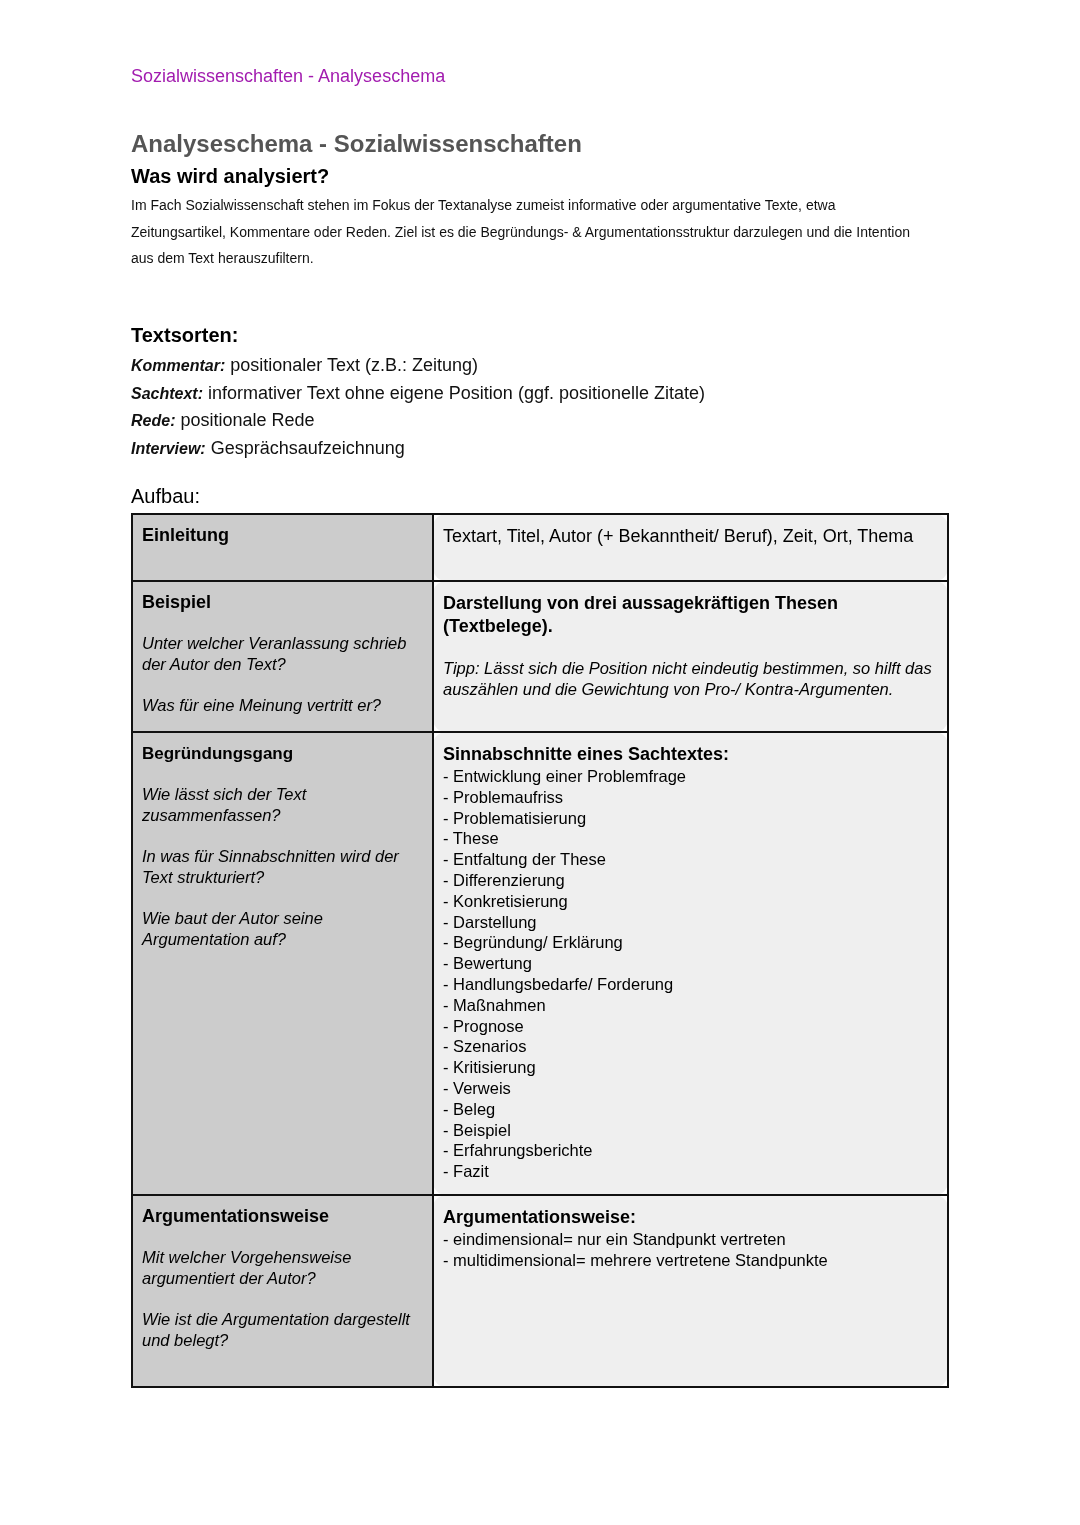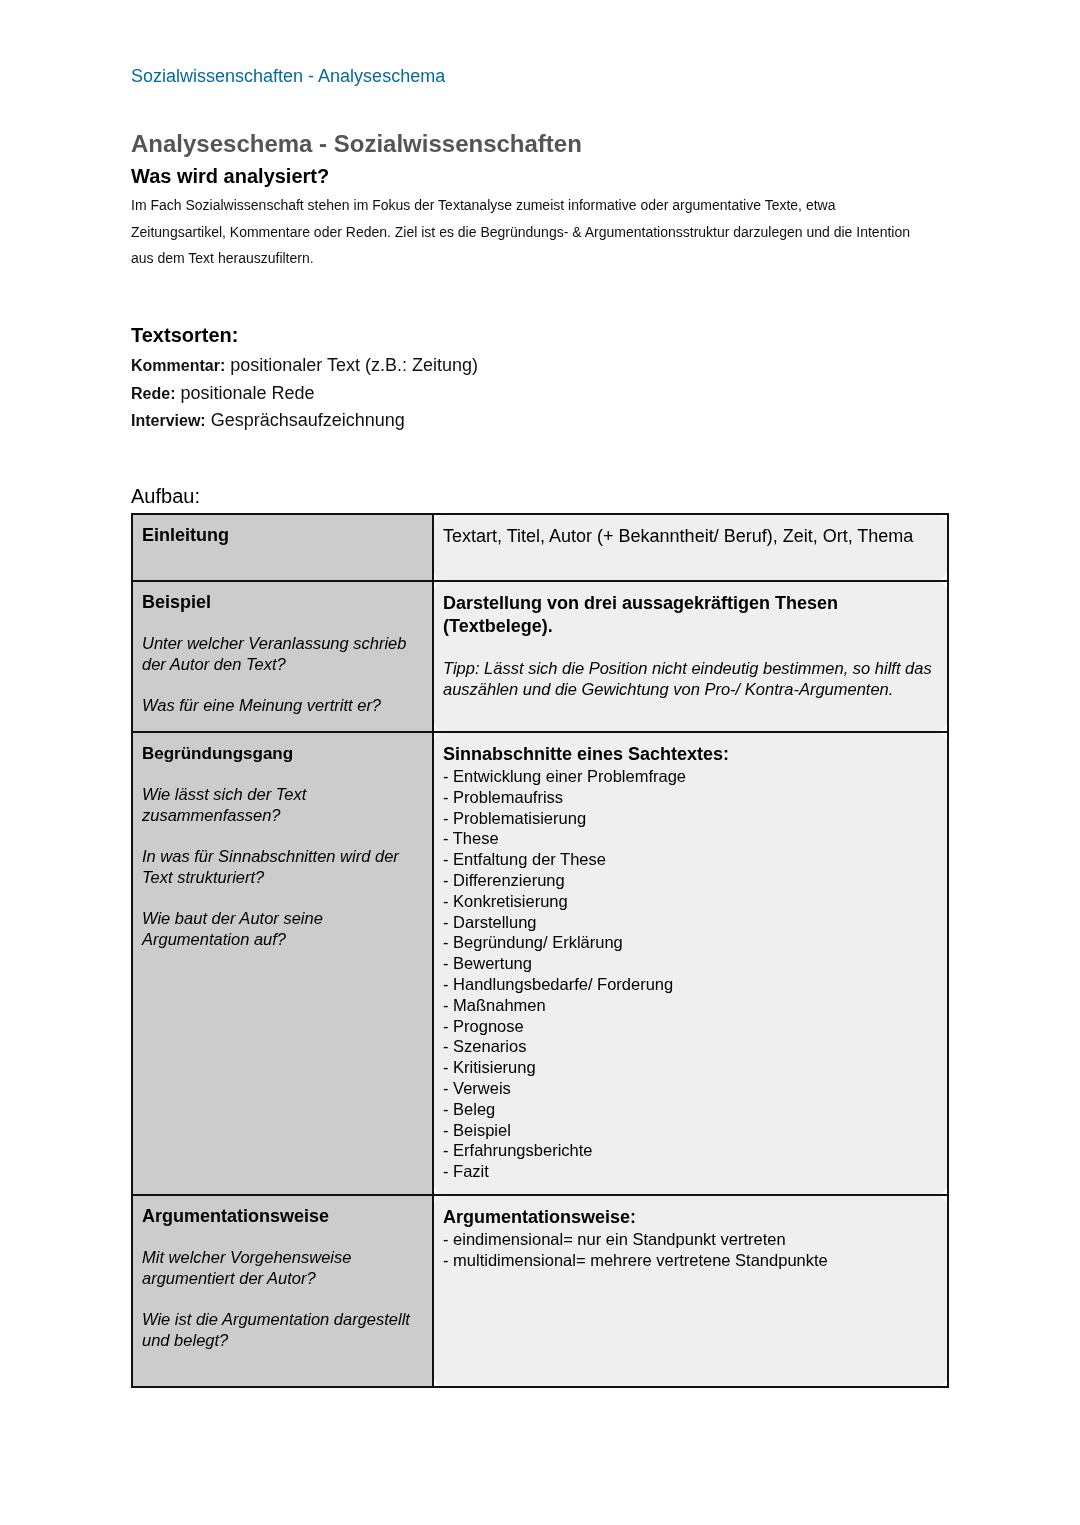--- a/index.html
+++ b/index.html
@@ -1,23 +1,23 @@
 <!DOCTYPE html>
 <html><head>
 <meta charset="utf-8">
 <style>
   html, body { margin: 0; padding: 0; background: #ffffff; }
   body { width: 1080px; height: 1525px; position: relative; overflow: hidden;
          font-family: "Liberation Sans", sans-serif; color: #000; }
-  .page-header { position: absolute; left: 131px; top: 66px; font-size: 18px; color: #0369a1; }
+  .page-header { position: absolute; left: 131px; top: 66px; font-size: 18px; color: #a21caf; }
   .doc-title { position: absolute; left: 131px; top: 130px; font-size: 24px; font-weight: bold; color: #555; margin: 0; }
   .h2 { position: absolute; left: 131px; font-size: 20px; font-weight: bold; margin: 0; color: #000; }
   .intro { position: absolute; left: 131px; top: 192px; width: 790px; font-size: 14px; line-height: 26.6px; margin: 0; color: #111; }
   .textsorten { position: absolute; left: 131px; top: 352px; font-size: 18px; line-height: 26.5px; margin: 0; padding: 0; list-style: none; color: #111; }
-  .textsorten b { font-size: 16px; }
+  .textsorten b { font-size: 16px; font-style: italic; }
   table.schema { position: absolute; left: 131px; top: 513px; width: 818px; border-collapse: collapse; }
   table.schema td { border: 2.5px solid #111; vertical-align: top; padding: 10px 9px 12px 9px; font-size: 17px; line-height: 21px; }
   td.left { background: #cccccc; width: 281px; }
   td.right { background: #efefef; border-radius: 13px; }
   .cell-title { font-size: 18px; display: block; }
   .cell-title.sm { font-size: 17px; font-weight: bold; }
   .q { font-style: italic; display: block; font-size: 16.5px; line-height: 21px; margin-top: 20px; }
   .q + .q { margin-top: 20px; }
   .right-bold { font-weight: bold; font-size: 18px; line-height: 23px; display: block; }
   .tip { font-style: italic; display: block; margin-top: 20px; font-size: 16.5px; line-height: 21px; }
@@ -30,20 +30,21 @@
 <div class="page-header">Sozialwissenschaften - Analyseschema</div>
 
 <h1 class="doc-title">Analyseschema - Sozialwissenschaften</h1>
 
 <h2 class="h2" style="top:165px;">Was wird analysiert?</h2>
 <p class="intro">Im Fach Sozialwissenschaft stehen im Fokus der Textanalyse zumeist informative oder argumentative Texte, etwa Zeitungsartikel, Kommentare oder Reden. Ziel ist es die Begründungs- &amp; Argumentationsstruktur darzulegen und die Intention aus dem Text herauszufiltern.</p>
 
 <h2 class="h2" style="top:324px;">Textsorten:</h2>
 <ul class="textsorten">
   <li><b>Kommentar:</b><span> positionaler Text (z.B.: Zeitung)</span></li>
+  <li><b>Sachtext:</b><span> informativer Text ohne eigene Position (ggf. positionelle Zitate)</span></li>
   <li><b>Rede:</b><span> positionale Rede</span></li>
   <li><b>Interview:</b><span> Gesprächsaufzeichnung</span></li>
 </ul>
 
 <h2 class="h2" style="top:485px; font-weight:normal;">Aufbau:</h2>
 
 <table class="schema">
   <tbody>
       <tr style="height:67px;">
     <td class="left">

